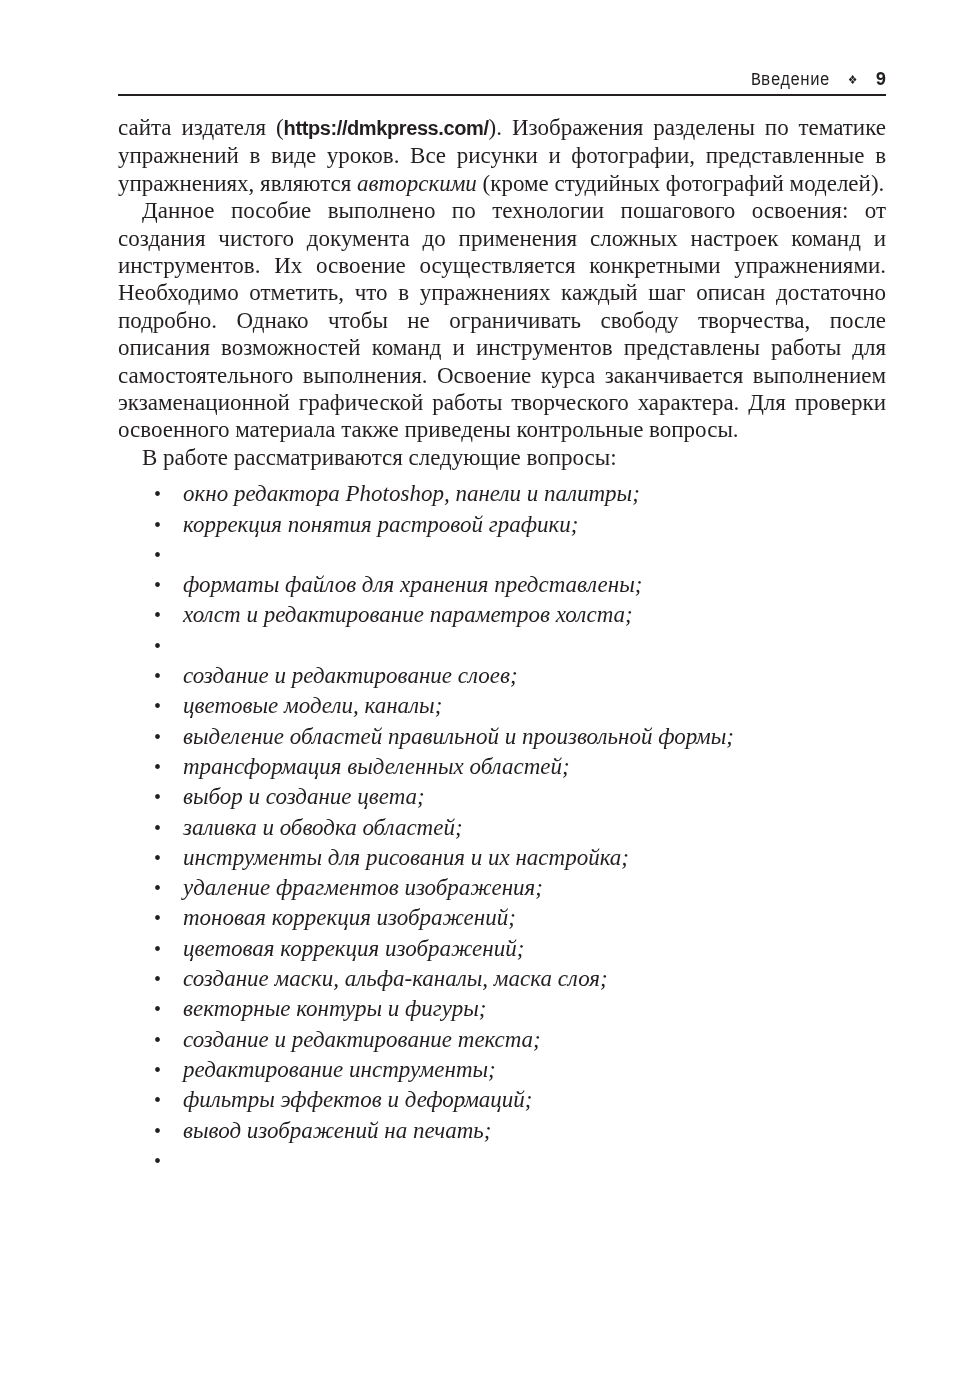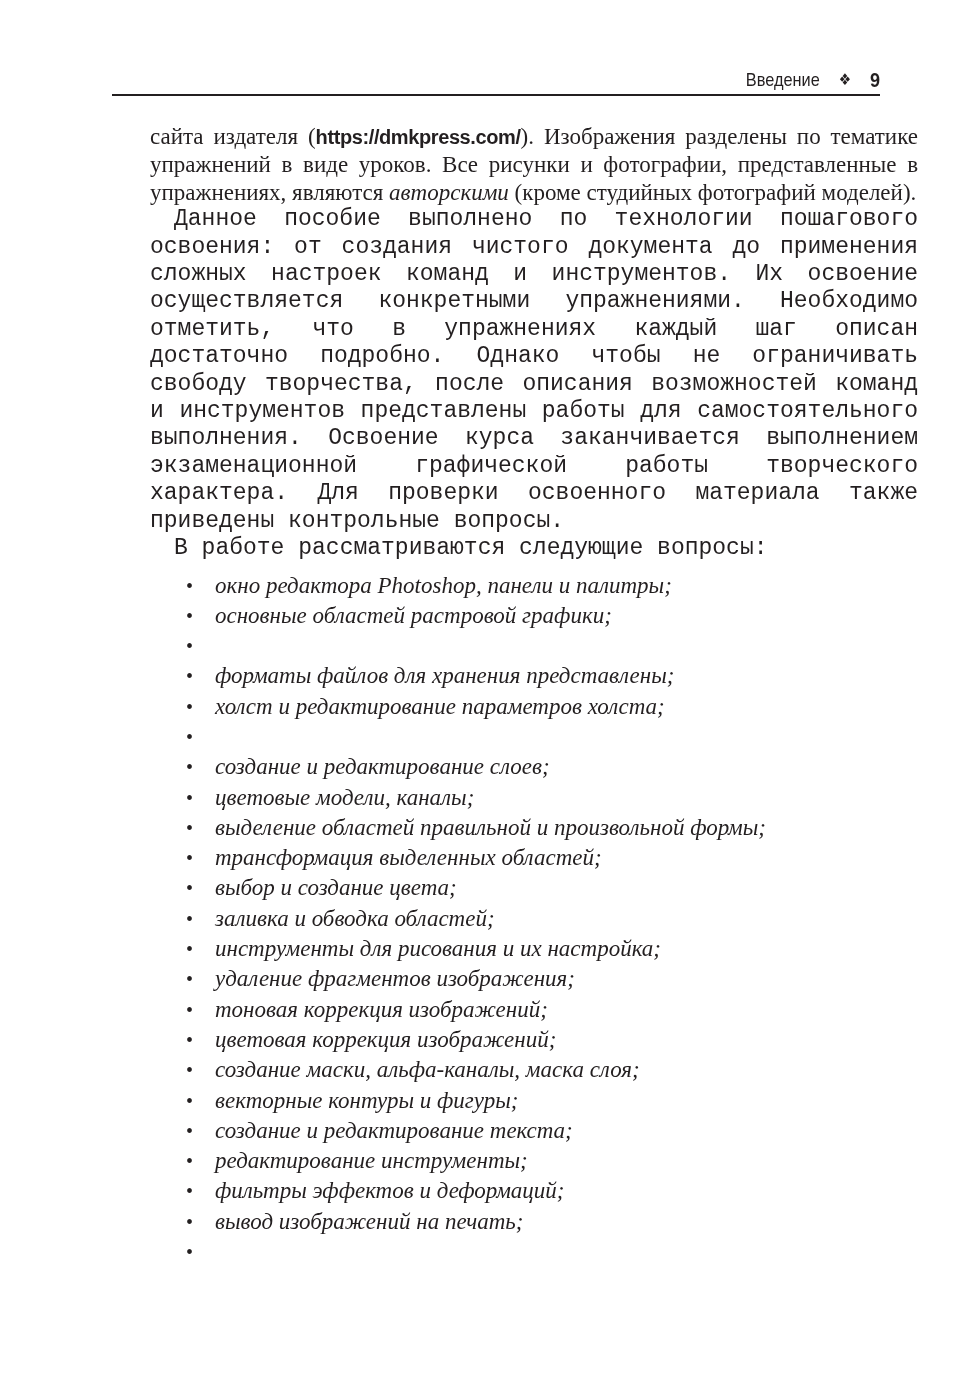--- a/index.html
+++ b/index.html
@@ -1,36 +1,36 @@
 <!DOCTYPE html>
 <html><head>
 <meta charset="utf-8">
 <style>
   html, body { margin: 0; padding: 0; background: #ffffff; }
   body { width: 974px; height: 1388px; position: relative; overflow: hidden; color: #231f20; }
   .header {
-    position: absolute; left: 112px; top: 66px; width: 768px; height: 28px;
+    position: absolute; left: 118px; top: 66px; width: 768px; height: 28px;
     border-bottom: 2.5px solid #231f20;
-    font-family: Liberation Sans, sans-serif;
+    font-family: Liberation Mono, monospace;
     text-align: right;
   }
   .header-right {
     position: absolute; right: 0; top: 2px; display: flex; align-items: center; gap: 0;
     font-size: 19px; line-height: 24px; transform: scaleX(0.86); transform-origin: right center;
   }
   .header-title { margin-right: 22px; }
   .header-ornament { font-size: 16px; margin-right: 22px; }
   .header-page { font-weight: bold; font-size: 21px; }
   .body-text {
-    position: absolute; left: 118px; top: 123px; width: 768px;
+    position: absolute; left: 118px; top: 114px; width: 768px;
     font-family: "Liberation Serif", "DejaVu Serif", serif;
-    font-size: 23px; line-height: 27.4px; color: #231f20; margin-left: 32px;
+    font-size: 23px; line-height: 27.4px; color: #231f20;
   }
   .para { margin: 0; text-align: justify; text-align-last: left; }
-  .para.indent { text-indent: 24px; font-family: Liberation Mono, monospace; }
+  .para.indent { text-indent: 24px; }
   .url { font-family: "Liberation Sans", "DejaVu Sans", sans-serif; font-weight: bold; font-size: 20px; letter-spacing: -0.4px; }
   .ul {
     list-style: none; margin: 8px 0 0 0; padding: 0;
   }
   .li {
     position: relative; padding-left: 65px; height: 30.3px; line-height: 30.3px;
     font-style: italic; font-size: 23px; white-space: nowrap;
   }
   .bullet {
     position: absolute; left: 36px; top: 0; font-style: normal; font-size: 20px;
@@ -49,21 +49,21 @@
 
 <div class="body-text">
   <p class="para"><span class="condensed-wrap"><span>сайта издателя (</span><span class="url">https://dmkpress.com/</span><span>). Изображения разделены по тематике упражнений в виде уроков. Все рисунки и фотографии, представленные в упражнениях, являются </span><em>авторскими</em><span> (кроме студийных фотографий моделей).</span></span></p>
 
   <p class="para indent">Данное пособие выполнено по технологии пошагового освоения: от создания чистого документа до применения сложных настроек команд и инструментов. Их освоение осуществляется конкретными упражнениями. Необходимо отметить, что в упражнениях каждый шаг описан достаточно подробно. Однако чтобы не ограничивать свободу творчества, после описания возможностей команд и инструментов представлены работы для самостоятельного выполнения. Освоение курса заканчивается выполнением экзаменационной графической работы творческого характера. Для проверки освоенного материала также приведены контрольные вопросы.</p>
 
   <p class="para indent">В работе рассматриваются следующие вопросы:</p>
 
   <ul class="ul">
     <li class="li"><span class="bullet">•</span><span>окно редактора Photoshop, панели и палитры;</span></li>
-    <li class="li"><span class="bullet">•</span><span>основные областей растровой графики;</span></li>
+    <li class="li"><span class="bullet">•</span><span>коррекция понятия растровой графики;</span></li>
     <li class="li"><span class="bullet">•</span></li>
     <li class="li"><span class="bullet">•</span><span>форматы файлов для хранения представлены;</span></li>
     <li class="li"><span class="bullet">•</span><span>холст и редактирование параметров холста;</span></li>
     <li class="li"><span class="bullet">•</span></li>
     <li class="li"><span class="bullet">•</span><span>создание и редактирование слоев;</span></li>
     <li class="li"><span class="bullet">•</span><span>цветовые модели, каналы;</span></li>
     <li class="li"><span class="bullet">•</span><span>выделение областей правильной и произвольной формы;</span></li>
     <li class="li"><span class="bullet">•</span><span>трансформация выделенных областей;</span></li>
     <li class="li"><span class="bullet">•</span><span>выбор и создание цвета;</span></li>
     <li class="li"><span class="bullet">•</span><span>заливка и обводка областей;</span></li>

